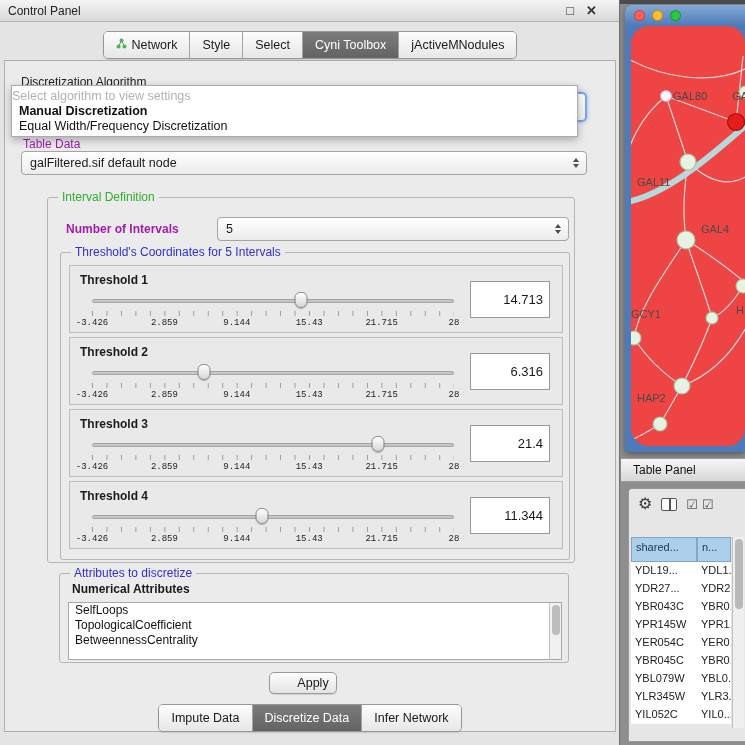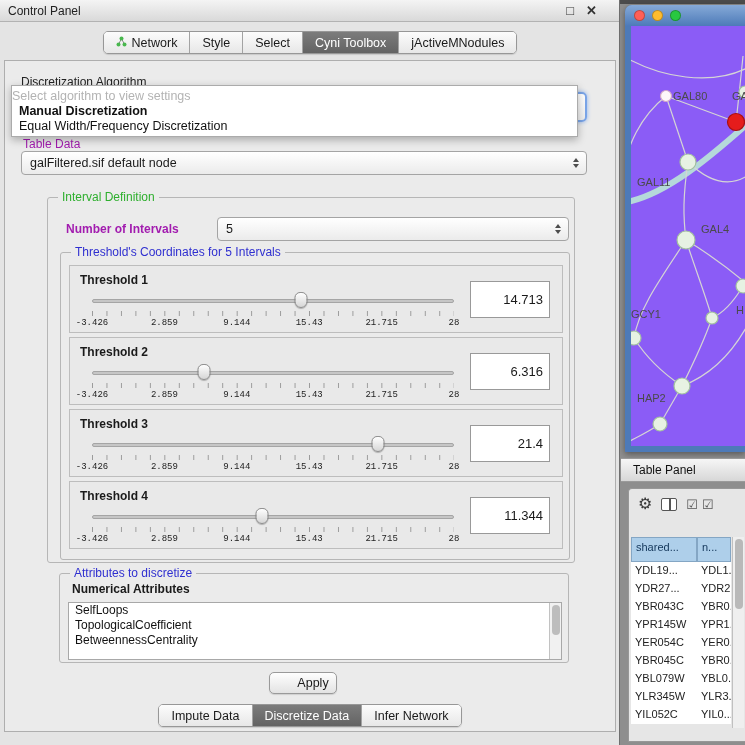--- a/index.html
+++ b/index.html
@@ -7,21 +7,21 @@
   body { font-family:"Liberation Sans", sans-serif; background:#8e8e8e; position:relative; overflow:hidden; font-size:12px; color:#1a1a1a; }
 
   
   .control-panel { position:absolute; left:0; top:0; width:620px; height:745px; background:#e4e4e4; border-right:1px solid #6f6f6f; }
   .cp-titlebar { height:22px; background:linear-gradient(#f4f4f4,#d9d9d9); border-bottom:1px solid #b2b2b2; display:flex; align-items:center; padding:0 8px; }
   .cp-title { font-size:12px; color:#222; }
   .cp-buttons { margin-left:auto; display:flex; gap:12px; padding-right:14px; color:#333; font-size:13px; }
   .cp-buttons span { cursor:default; }
 
   .seg-bar { position:absolute; left:0; width:620px; display:flex; justify-content:center; z-index:20; }
-  .seg { display:flex; border:1px solid #979797; border-radius:5px; overflow:hidden; height:23px; background:linear-gradient(#fdfdfd,#e4e4e4); box-shadow:0 1px 1px rgba(0,0,0,.12); }
+  .seg { display:flex; border:1px solid #979797; border-radius:5px; overflow:hidden; height:28px; background:linear-gradient(#fdfdfd,#e4e4e4); box-shadow:0 1px 1px rgba(0,0,0,.12); }
   .seg-tab { display:flex; align-items:center; gap:5px; padding:0 12px; font-size:12.5px; border-right:1px solid #a3a3a3; background:linear-gradient(#fcfcfc,#e7e7e7); white-space:nowrap; }
   .seg-tab:last-child { border-right:none; }
   .seg-tab.active { background:linear-gradient(#7c7c7c,#636363); color:#fff; }
   .top-tabs { top:31px; }
   .bottom-tabs { top:704px; }
 
   .cp-body { position:absolute; left:4px; top:60px; width:612px; height:672px; background:#ebebeb; border:1px solid #aeaeae; }
 
   .algo-label { position:absolute; left:16px; top:14px; font-size:12px; color:#222; z-index:1; }
   .algo-combo { position:absolute; left:16px; top:31px; width:566px; height:30px; background:linear-gradient(#ffffff,#ededed); border:2px solid #7aa5e8; border-radius:5px; box-shadow:0 0 4px #8db4f0; z-index:2; }
@@ -68,21 +68,21 @@
 
   .apply-btn { position:absolute; left:264px; top:611px; width:68px; height:22px; background:linear-gradient(#fefefe,#e3e3e3); border:1px solid #9a9a9a; border-radius:5px; font-size:12.5px; display:flex; align-items:center; justify-content:center; box-shadow:0 1px 1px rgba(0,0,0,.12);padding-left:20px; }
 
   
   .right-backdrop { position:absolute; left:620px; top:0; width:125px; height:745px; background:#8e8e8e; }
   .top-strip { position:absolute; left:620px; top:0; width:125px; height:4px; background:#4c4c4c; }
 
   .net-window { position:absolute; left:625px; top:5px; width:120px; height:447px; background:#4d7ab8; border-radius:7px 0 0 0; box-shadow:0 2px 6px rgba(0,0,0,.4); }
   .net-titlebar { height:21px; display:flex; align-items:center; gap:7px; padding-left:9px; background:linear-gradient(#86aad8,#4d7ab8); border-radius:7px 0 0 0; }
   .light { width:11px; height:11px; border-radius:50%; border:1px solid rgba(0,0,0,.25); }
-  .net-canvas { position:absolute; left:6px; top:21px; right:0; bottom:6px; background:#8b5cf6; overflow:hidden; }
+  .net-canvas { position:absolute; left:6px; top:21px; right:0; bottom:6px; background:#ef4444; overflow:hidden;border-radius:18px; }
 
   .table-panel-bar { position:absolute; left:621px; top:458px; width:124px; height:24px; background:linear-gradient(#f6f6f6,#d7d7d7); border-top:1px solid #9a9a9a; border-bottom:1px solid #9a9a9a; display:flex; align-items:center; padding-left:12px; font-size:12px; color:#111; }
 
   .table-window { position:absolute; left:628px; top:488px; width:117px; height:254px; background:#e6e6e6; border:1px solid #979797; border-right:none; border-radius:4px 0 0 0; }
   .table-toolbar { height:30px; display:flex; align-items:center; gap:9px; padding-left:9px; }
   .gear-icon { font-size:16px; color:#3a3a3a; line-height:1; }
   .columns-icon { width:16px; height:13px; border:1.5px solid #555; border-radius:2px; position:relative; background:#fff; }
   .columns-icon::after { content:""; position:absolute; left:50%; top:0; bottom:0; width:1.5px; background:#555; }
   .check-icon { font-size:13px; color:#555; line-height:1; }
   .check-icon + .check-icon { margin-left:-5px; }

